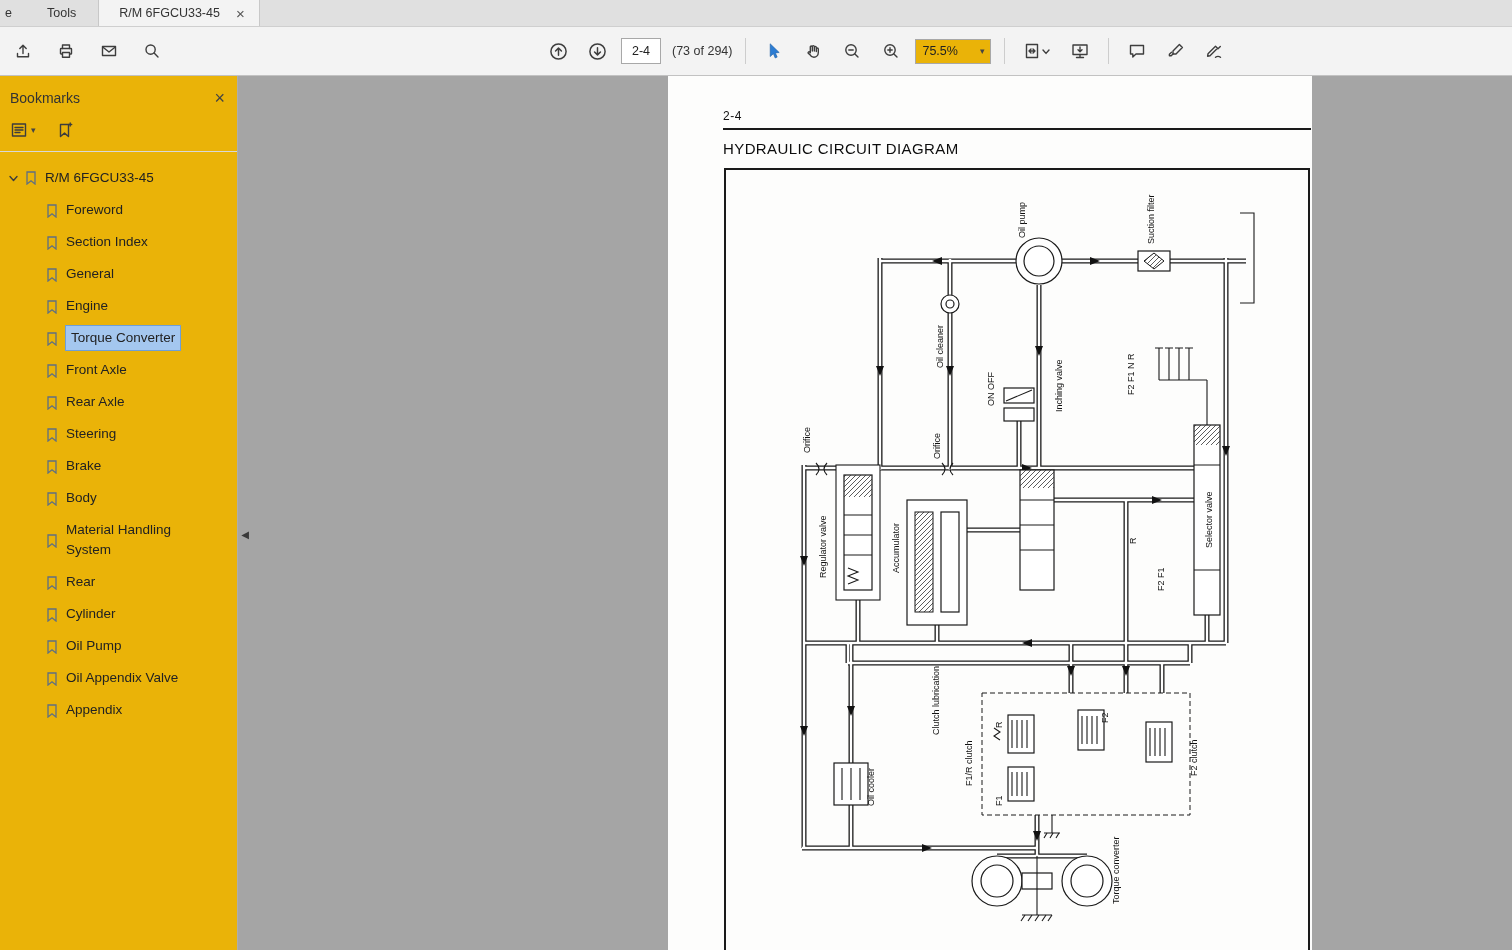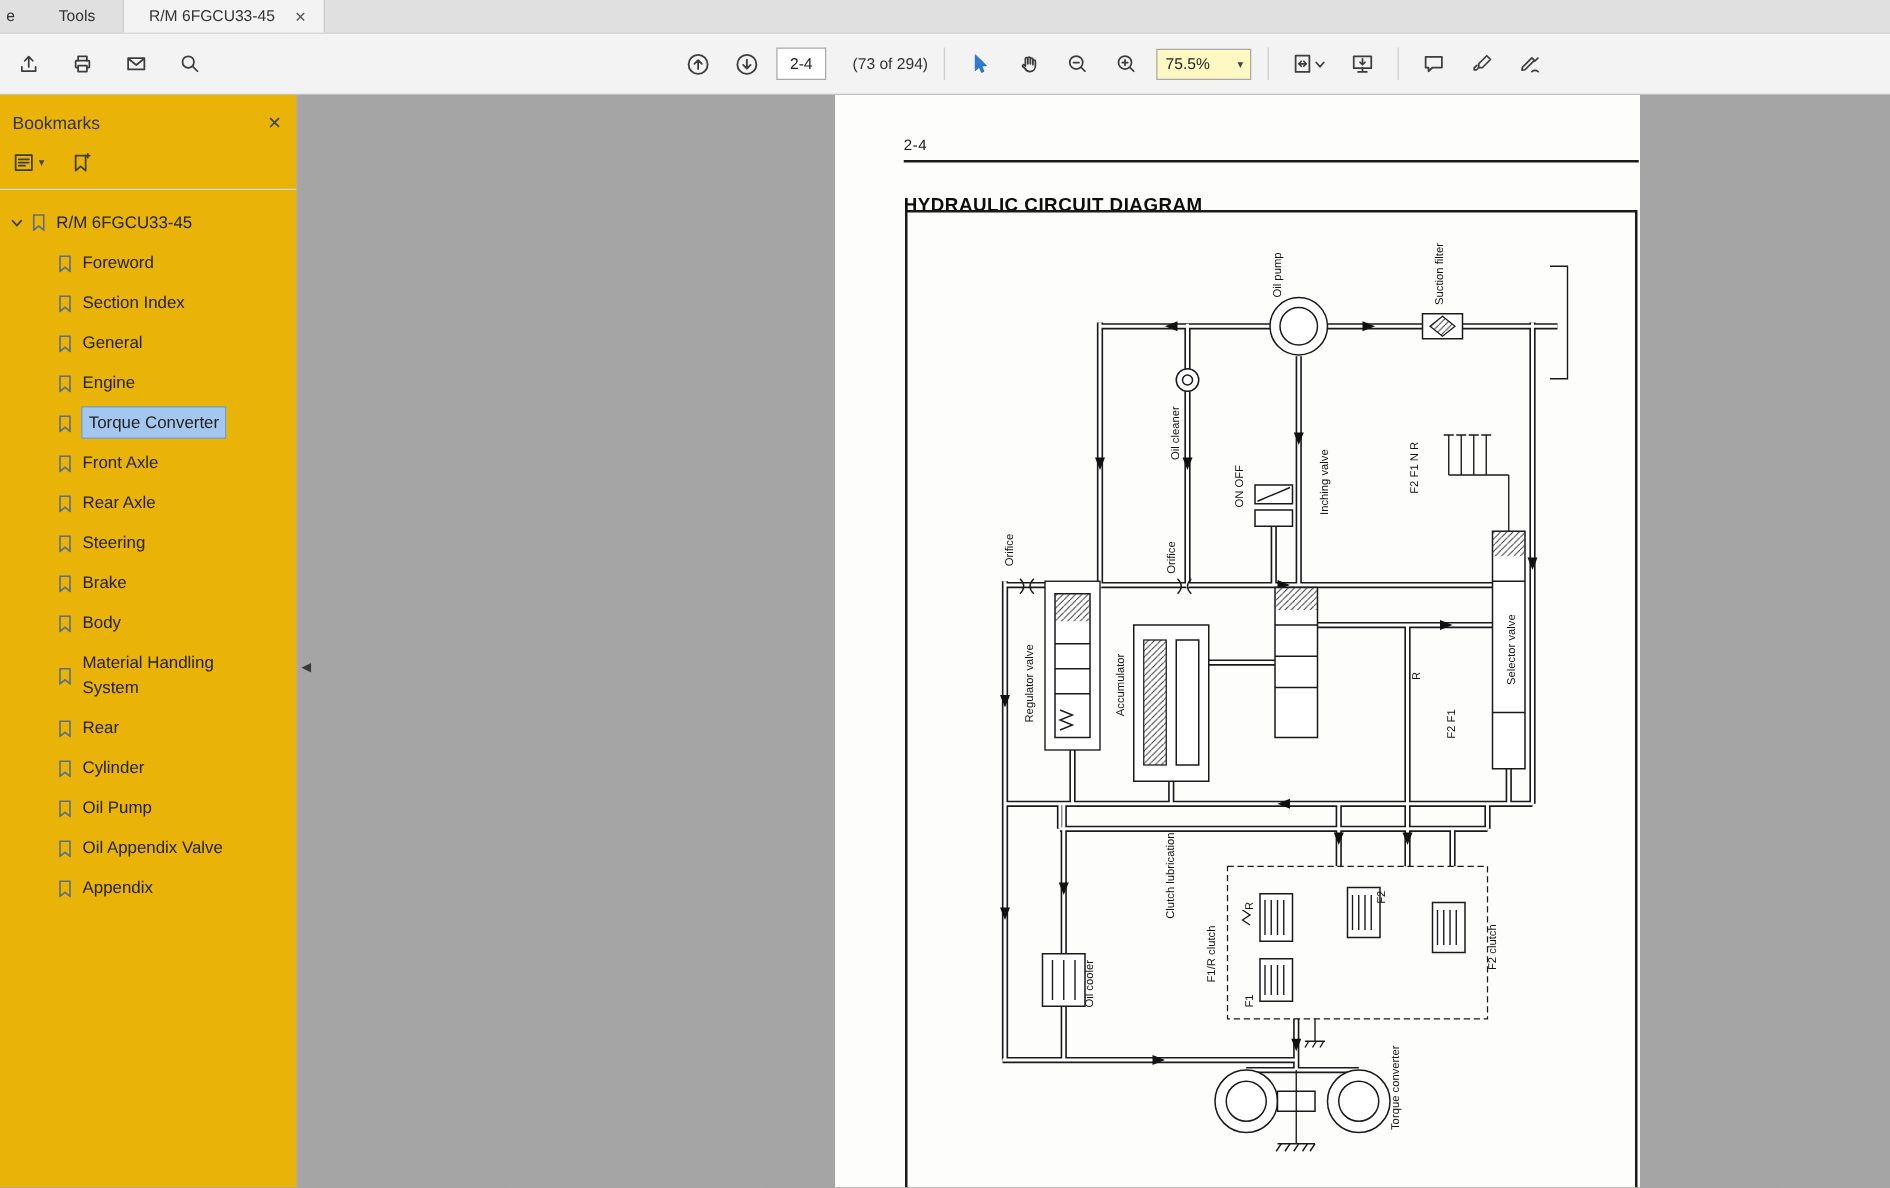--- a/index.html
+++ b/index.html
@@ -17,22 +17,22 @@
   
   .toolbar{height:48px;background:#f3f3f3;border-bottom:1px solid #c2c2c2;
     display:flex;align-items:center;position:relative;flex:0 0 48px;}
   .tb-left{display:flex;align-items:center;gap:13px;padding-left:8px;}
   .tb-center{position:absolute;left:543px;top:0;height:100%;display:flex;align-items:center;gap:9px;}
   .tbtn{width:30px;height:30px;display:flex;align-items:center;justify-content:center;border-radius:3px;}
   .tbtn svg{display:block;}
   .icon-stroke{fill:none;stroke:#3d3d3d;stroke-width:1.4;stroke-linecap:round;stroke-linejoin:round;}
   .page-input{width:34px;height:22px;border:1px solid #a8a8a8;background:#fff;font-size:12.5px;
     text-align:center;color:#222;font-family:inherit;}
-  .page-count{font-size:12.5px;color:#333;margin-left:12px;white-space:nowrap;}
-  .zoom-combo{min-width:62px;height:23px;border:1px solid #a8a8a8;background:#fef9c3;display:flex;
+  .page-count{font-size:12.5px;color:#333;margin-left:2px;white-space:nowrap;}
+  .zoom-combo{min-width:62px;height:23px;border:1px solid #a8a8a8;background:#eab308;display:flex;
     align-items:center;justify-content:space-between;padding:0 6px;font-size:12.5px;color:#222;gap:9px;}
   .zoom-caret{font-size:9px;color:#444;}
   .sep{width:1px;height:26px;background:#cdcdcd;margin:0 4px;}
 
   
   .workspace{flex:1;display:flex;min-height:0;}
 
   
   .sidebar{width:237px;background:#eab308;border-right:1px solid #adadad;display:flex;
     flex-direction:column;flex:0 0 237px;}
@@ -51,21 +51,21 @@
   .bm-label{max-width:148px;}
   .bm-label.selected{background:#a4c7ef;box-shadow:0 0 0 1px #6d9fd8;padding:2px 5px;margin:-2px 0;}
 
   
   .content{flex:1;background:#a5a5a5;position:relative;overflow:hidden;}
   .collapse-handle{position:absolute;left:1px;top:445px;width:12px;height:26px;display:flex;
     align-items:center;justify-content:center;font-size:10px;color:#3a3a3a;}
   .pdf-page{position:absolute;left:430px;top:0;width:644px;height:875px;background:#fdfdfc;overflow:hidden;}
   .pg-num{position:absolute;left:55px;top:33px;font-size:12px;color:#111;letter-spacing:.5px;}
   .pg-rule{position:absolute;left:55px;top:52px;width:588px;height:2px;background:#1a1a1a;}
-  .pg-title{position:absolute;left:55px;top:80px;font-size:15px;font-weight:700;color:#0d0d0d;letter-spacing:.4px;}
+  .pg-title{position:absolute;left:55px;top:64px;font-size:15px;font-weight:400;color:#0d0d0d;letter-spacing:.4px;}
   .diagram-box{position:absolute;left:56px;top:92px;width:586px;height:790px;border:2px solid #1a1a1a;box-sizing:border-box;}
   .diagram-box svg{display:block;}
 
   .po{stroke:#1a1a1a;stroke-width:5;fill:none;}
   .pi{stroke:#ffffff;stroke-width:2.4;fill:none;}
   .tn{stroke:#1a1a1a;stroke-width:1.1;fill:none;}
   .cmp{fill:#ffffff;stroke:#1a1a1a;stroke-width:1.2;}
   .arw{fill:#111;stroke:none;}
   .lbl{font-family:"Liberation Sans",sans-serif;font-size:9px;fill:#111;}
 </style>

